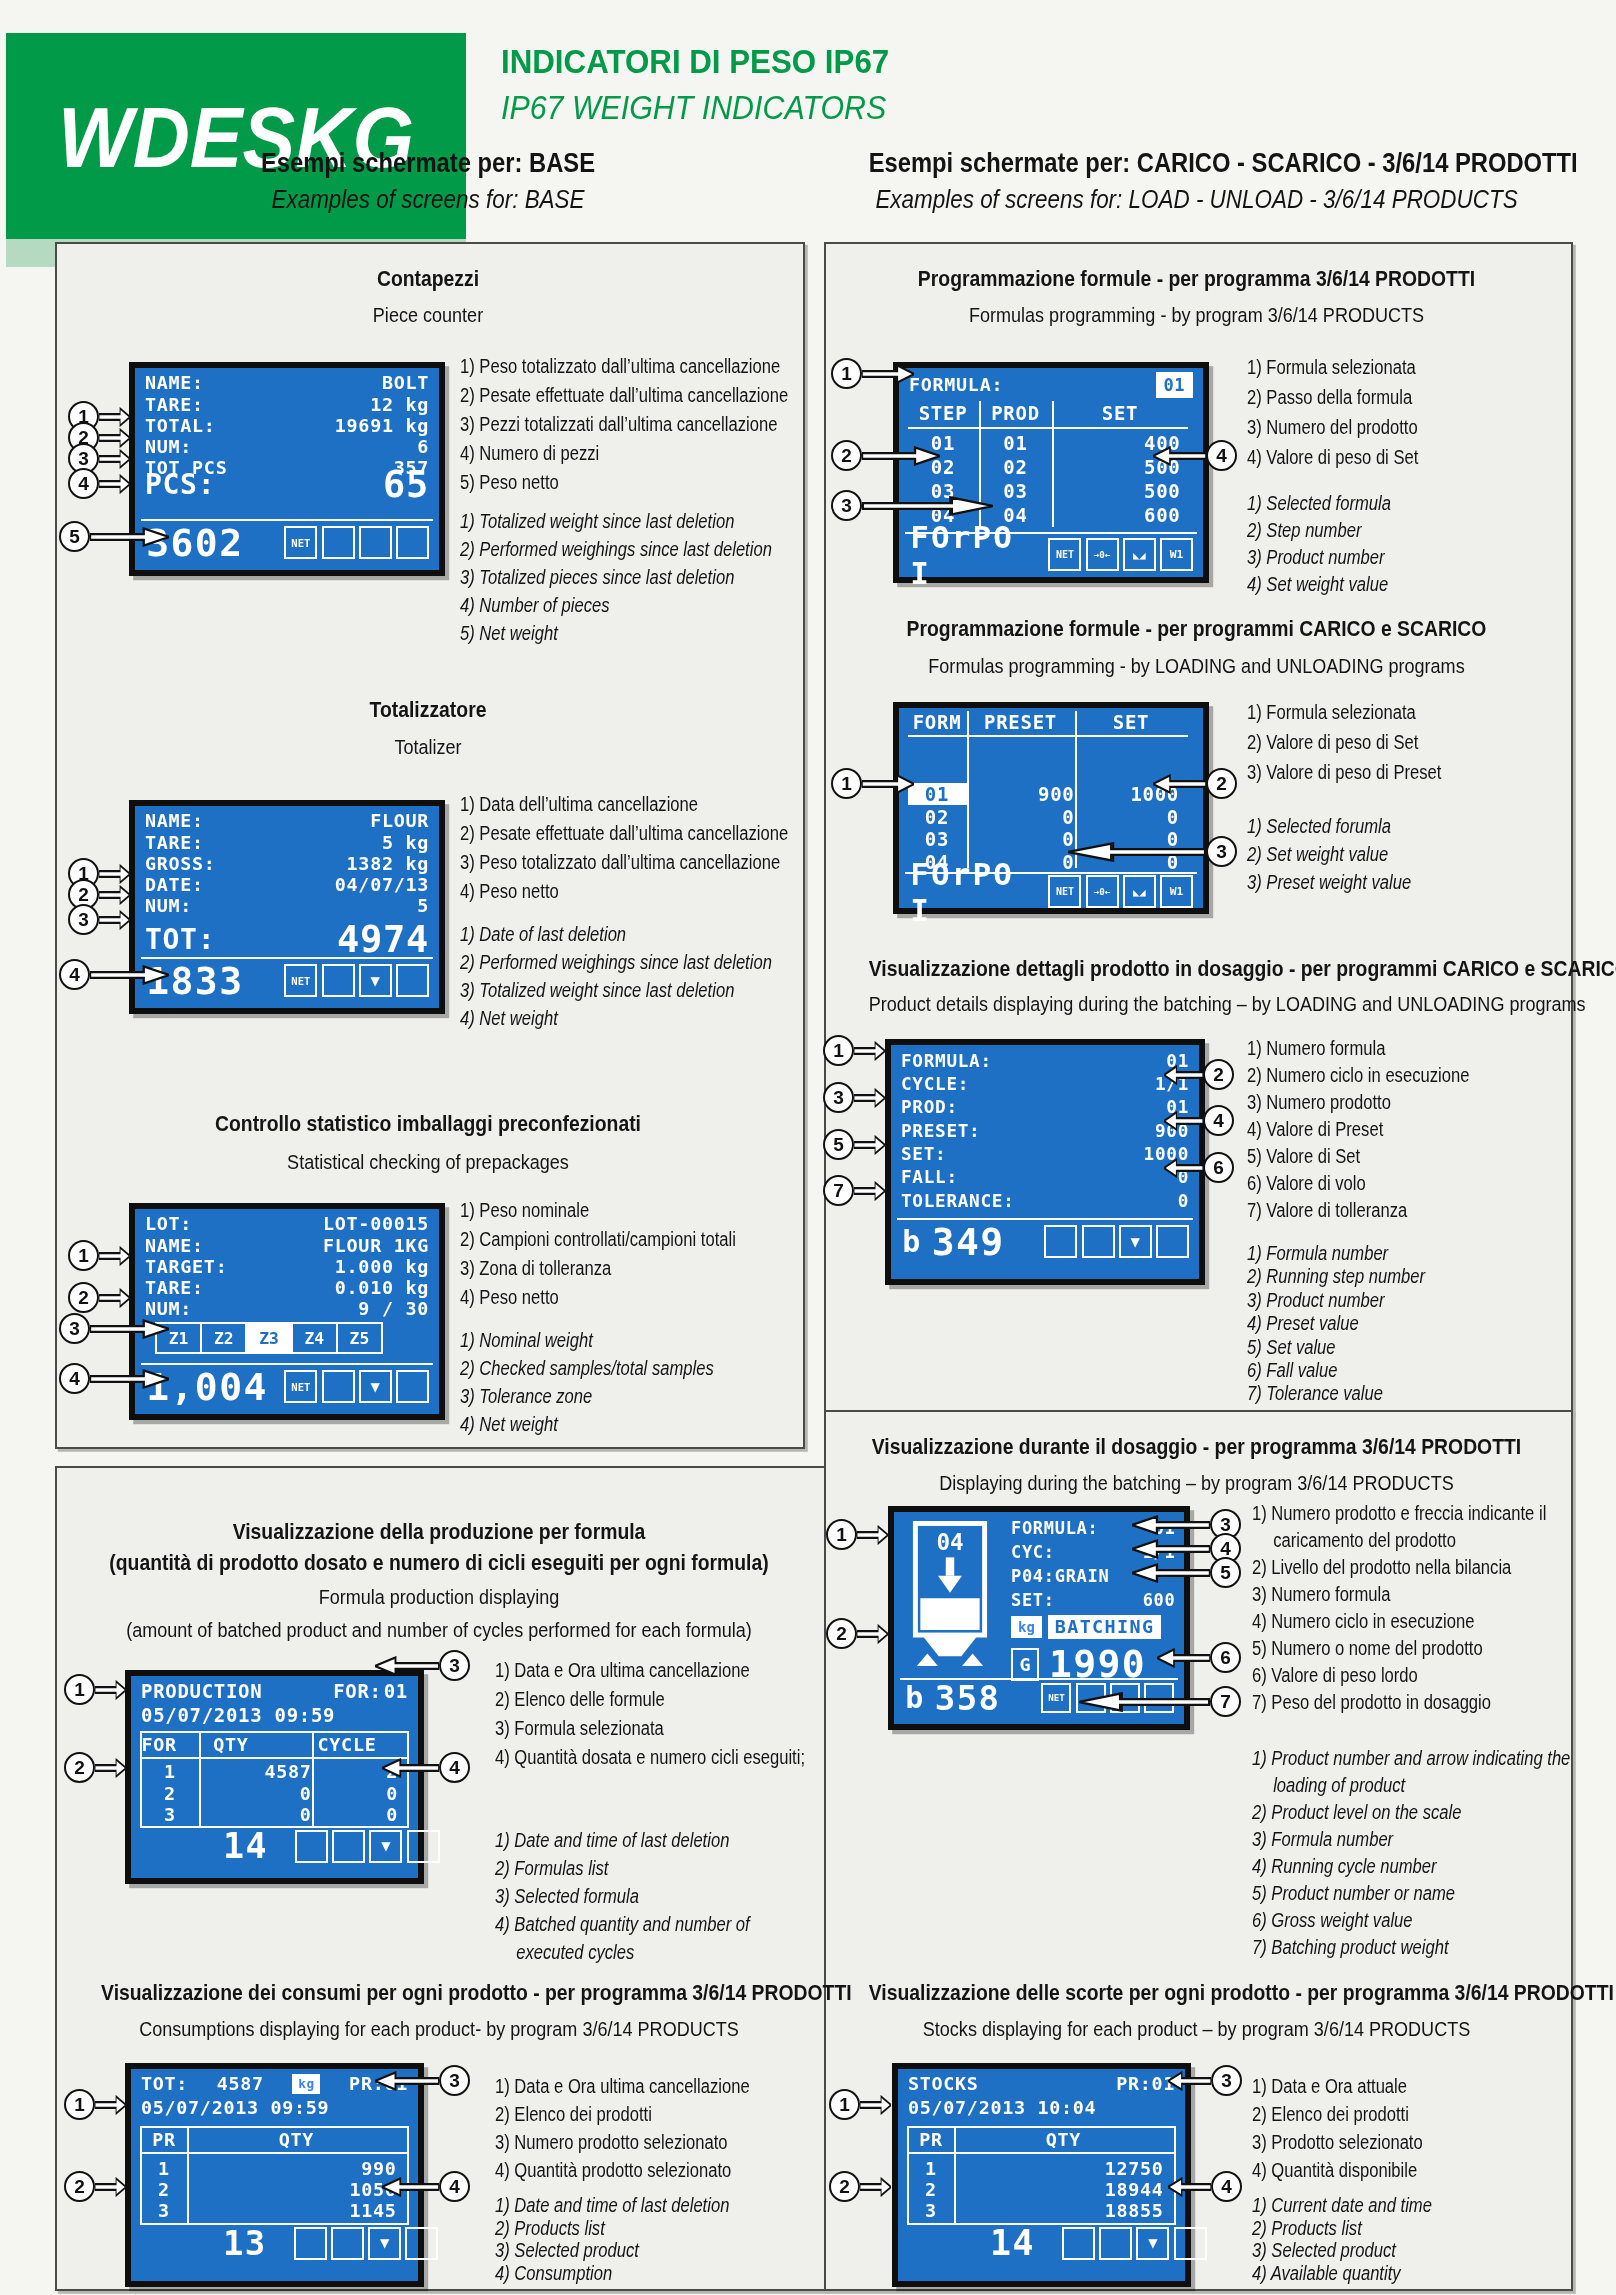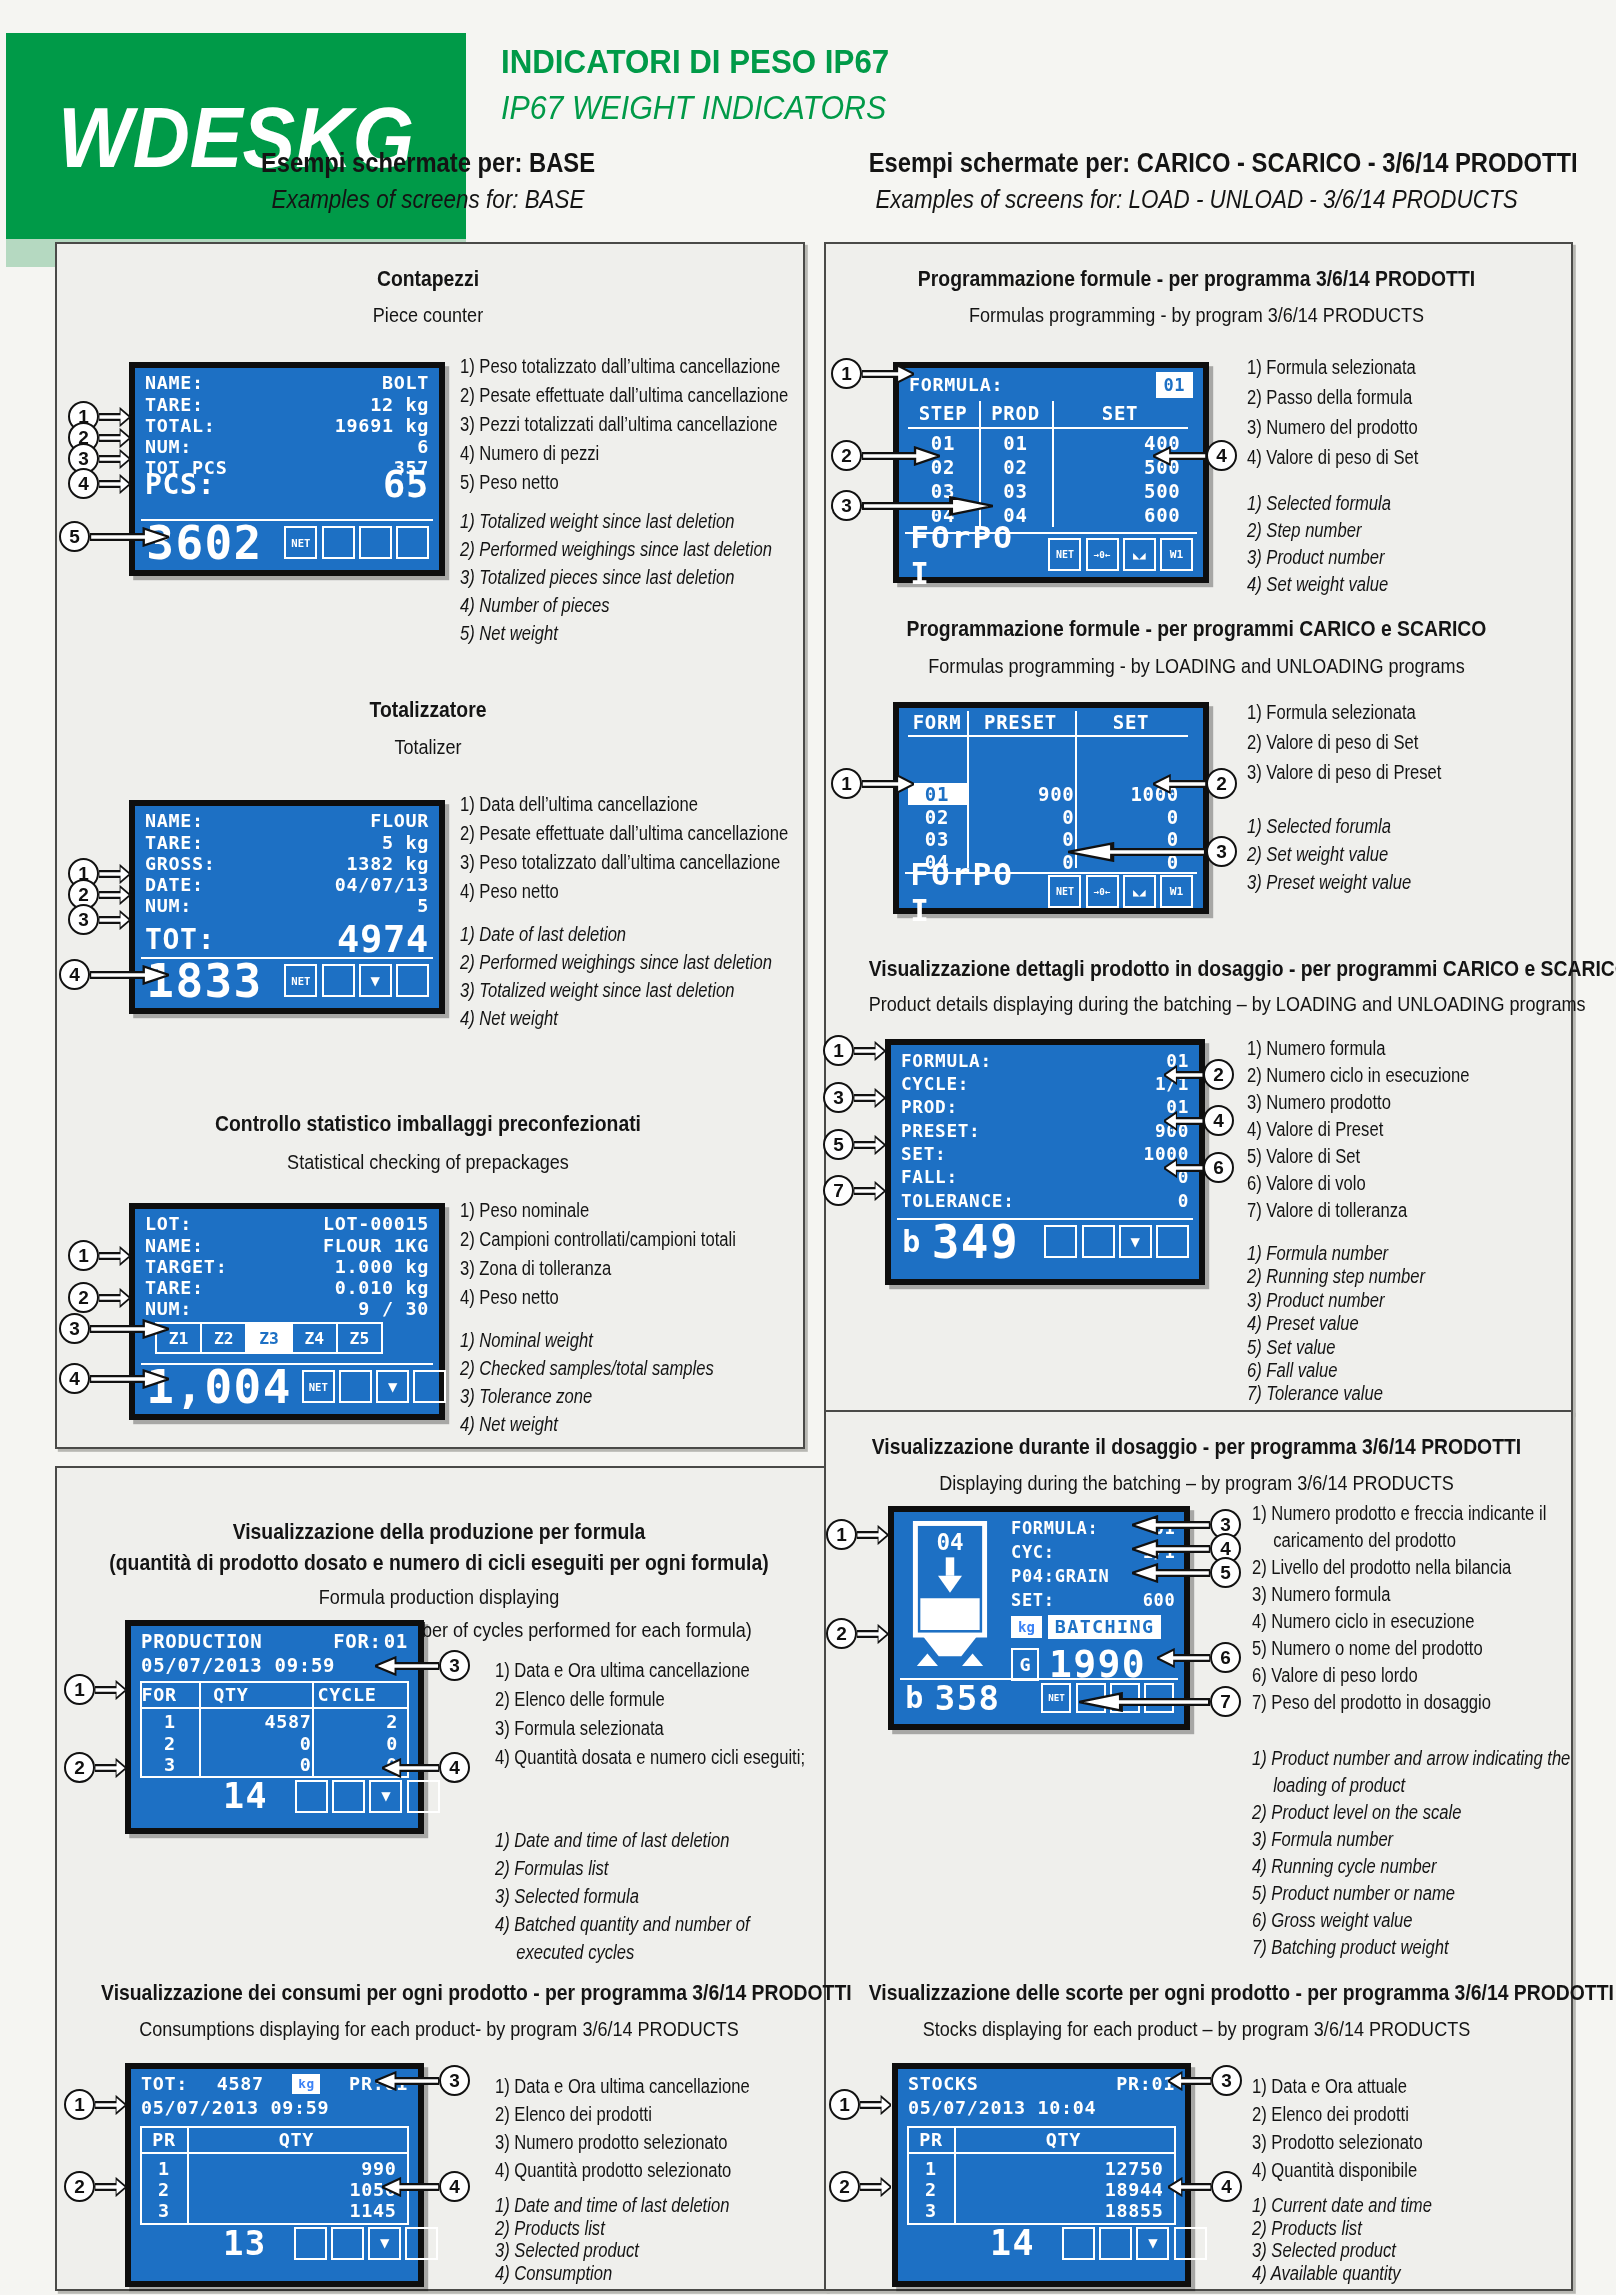--- a/index.html
+++ b/index.html
@@ -24,21 +24,21 @@
   
   .lcd{position:absolute;background:#1d70c4;border:6.4px solid #0e0e0e;box-shadow:4.2px 4.2px 0 rgba(0,0,0,.30);
        color:#fff;font-family:"DejaVu Sans Mono",monospace;font-weight:700;}
   .lr{position:absolute;left:10px;right:10px;display:flex;justify-content:space-between;align-items:center;
       font-size:18.4px;letter-spacing:0.7px;white-space:pre;}
   .lr .grp{display:flex;gap:2px;}
   .big .bl{font-size:28px;}
   .big .bv{font-size:37px;}
   .sep{position:absolute;left:5.7px;right:5.7px;height:2.1px;background:#fff;}
   .bbar{position:absolute;left:11.3px;right:10px;display:flex;align-items:center;gap:10px;height:37px;}
-  .dig{font-family:"DejaVu Sans Mono",monospace;font-weight:700;font-size:46px;letter-spacing:1.4px;}
+  .dig{font-family:"DejaVu Sans Mono",monospace;font-weight:700;font-size:38px;letter-spacing:1.4px;}
   .dig7{font-size:31px;letter-spacing:2.1px;}
   .pfx{font-size:30px;}
   .igrp{margin-left:auto;display:flex;gap:4.2px;justify-content:center;}
   .ib{width:33px;height:33px;border:2.1px solid #fff;box-sizing:border-box;flex:0 0 auto;
       display:flex;align-items:center;justify-content:center;font-size:10.6px;letter-spacing:0;}
   .ib .tri{font-size:15.6px;}
   .inv{background:#fff;color:#1d70c4;}
   .hbox{border:2.1px solid #fff;padding:0.7px 5.7px;font-size:17px;}
   .kg{min-width:31px;height:22.6px;background:#fff;color:#3b82f6;font-size:14px;display:flex;align-items:center;justify-content:center;}
   .kg.sm{min-width:28px;height:20px;font-size:12.7px;}
@@ -651,21 +651,21 @@
       <div class="note">6) Gross weight value</div>
       <div class="note">7) Batching product weight</div>
     </div>
 </div>
 
 <div>
   <div class="pt b" style="left:55px;top:1520px;width:768px">Visualizzazione della produzione per formula</div>
   <div class="pt b" style="left:55px;top:1551px;width:768px">(quantità di prodotto dosato e numero di cicli eseguiti per ogni formula)</div>
   <div class="pt" style="left:55px;top:1586px;width:768px">Formula production displaying</div>
   <div class="pt" style="left:55px;top:1619px;width:768px">(amount of batched product and number of cycles performed for each formula)</div>
-  <div class="lcd" style="left:125px;top:1620px;width:287px;height:202px">
+  <div class="lcd" style="left:125px;top:1670px;width:287px;height:202px">
     <div class="lr" style="top:4.2px;font-size:19px">
       <span>PRODUCTION</span>
       <span class="grp"><span>FOR:</span><span>01</span></span>
     </div>
     <div class="lr" style="top:28px;justify-content:flex-start;font-size:19px"><span>05/07/2013 09:59</span></div>
     <div class="tw ob" style="left:8.5px;top:55px;width:265px;height:93px">
       <div class="trow" style="top:1.4px;font-size:18.4px">
         <span style="width:33px;text-align:center">FOR</span>
         <span style="width:113px;text-align:center">QTY</span>
         <span style="flex:1;text-align:center">CYCLE</span>

